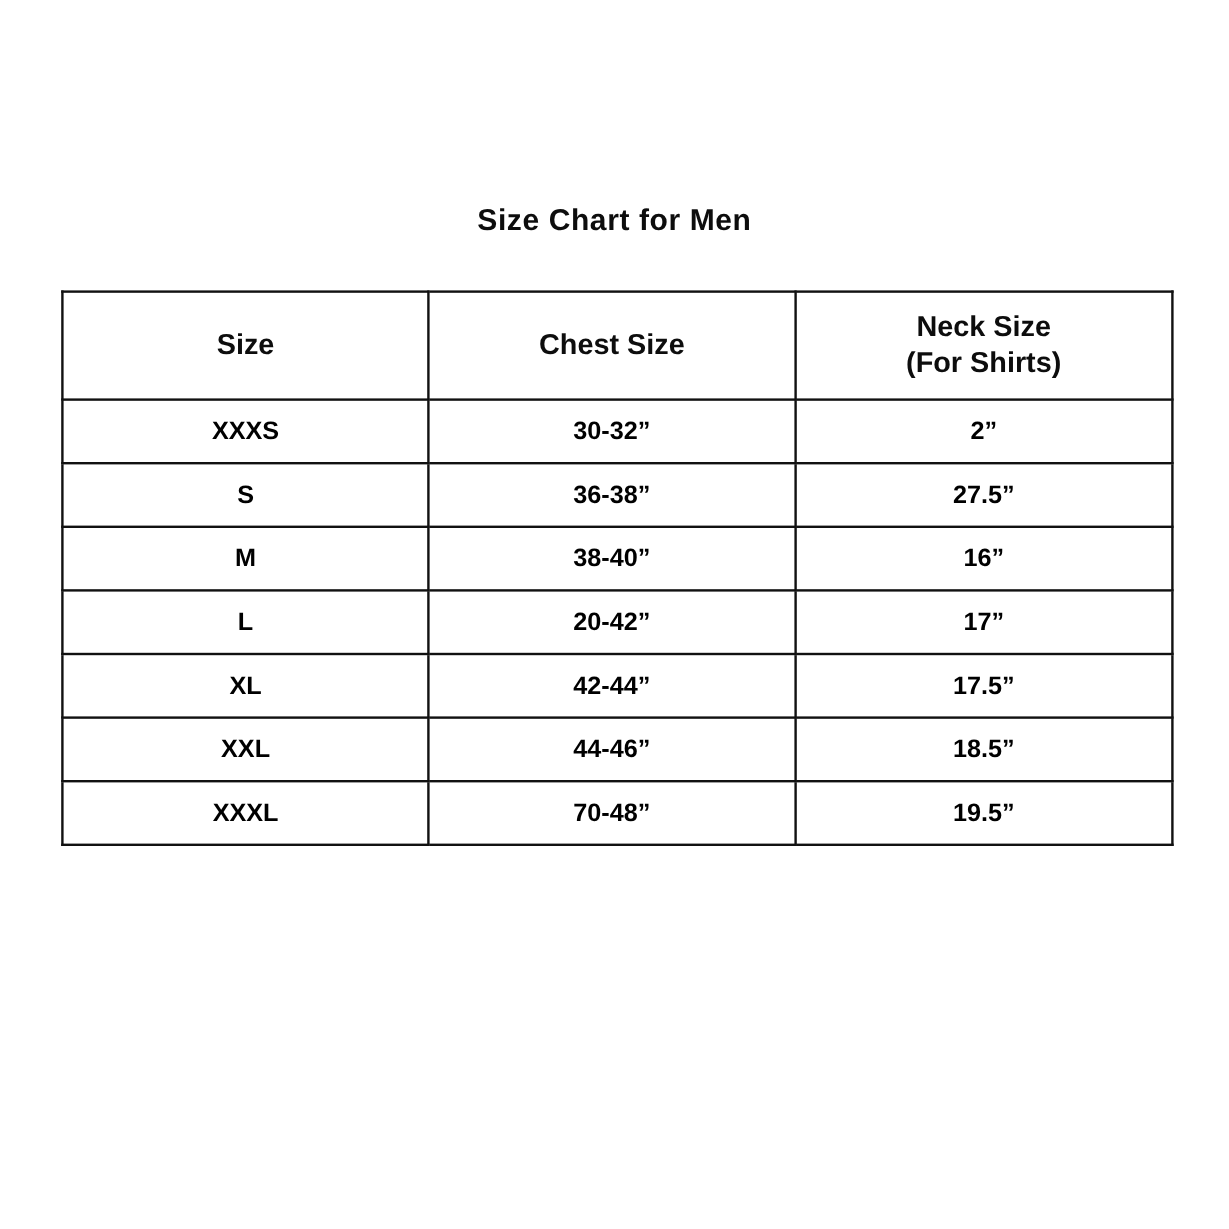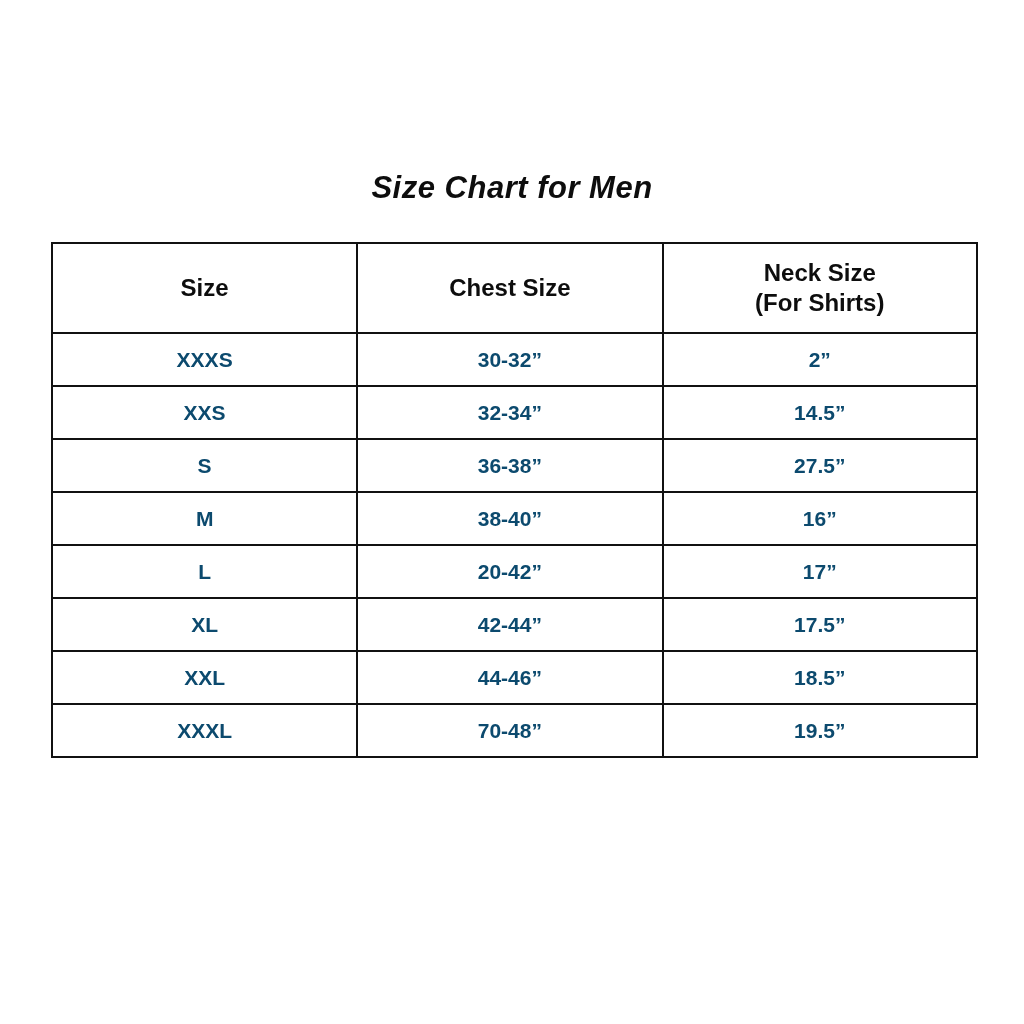--- a/index.html
+++ b/index.html
@@ -15,25 +15,24 @@
     height: 1024px;
     position: relative;
     background: #ffffff;
   }
   .title {
     position: absolute;
     top: 170px;
     left: 0;
     width: 100%;
     text-align: center;
-    font-size: 31px;
+    font-size: 25px;
     font-weight: bold;
     letter-spacing: 0.5px;
     color: #0d0d0d;
-    font-style: italic;
   }
   table.size-chart {
     position: absolute;
     top: 242px;
     left: 51px;
     width: 927px;
     border-collapse: collapse;
     table-layout: fixed;
   }
   table.size-chart th,
@@ -46,21 +45,21 @@
   }
   table.size-chart th {
     height: 90px;
     font-size: 24px;
     line-height: 1.25;
     color: #0d0d0d;
   }
   table.size-chart td {
     height: 53px;
     font-size: 21px;
-    color: #0c4a6e;
+    color: #000000;
   }
   col.c-size  { width: 33%; }
   col.c-chest { width: 33%; }
   col.c-neck  { width: 34%; }
   .hdr-sub { display: block; }
 </style>
 </head>
 <body>
 
 <div class="page">
@@ -80,25 +79,20 @@
           <span class="hdr-sub">Neck Size</span>
           <span class="hdr-sub">(For Shirts)</span>
         </th>
       </tr>
     </thead>
     <tbody id="table-body">
         <tr>
           <td>XXXS</td>
           <td>30-32”</td>
           <td>2”</td>
-        </tr>
-        <tr>
-          <td>XXS</td>
-          <td>32-34”</td>
-          <td>14.5”</td>
         </tr>
         <tr>
           <td>S</td>
           <td>36-38”</td>
           <td>27.5”</td>
         </tr>
         <tr>
           <td>M</td>
           <td>38-40”</td>
           <td>16”</td>

